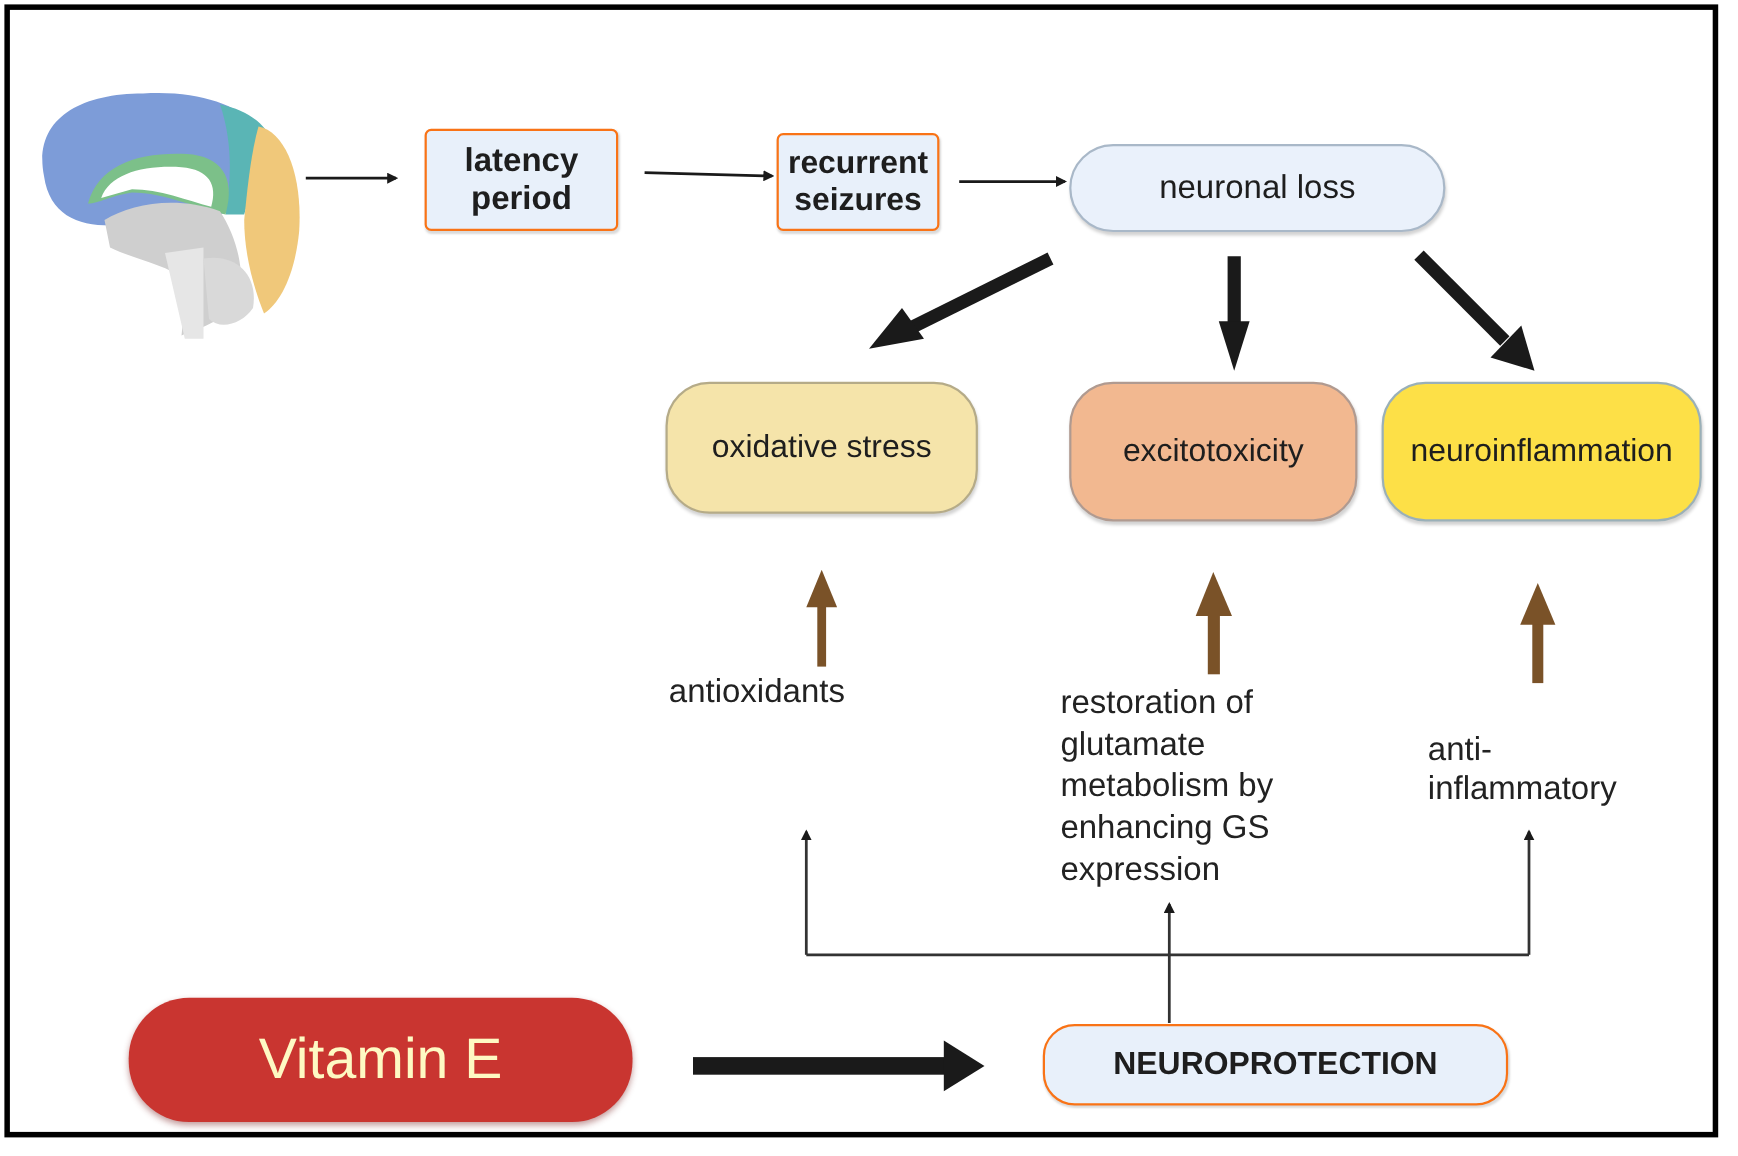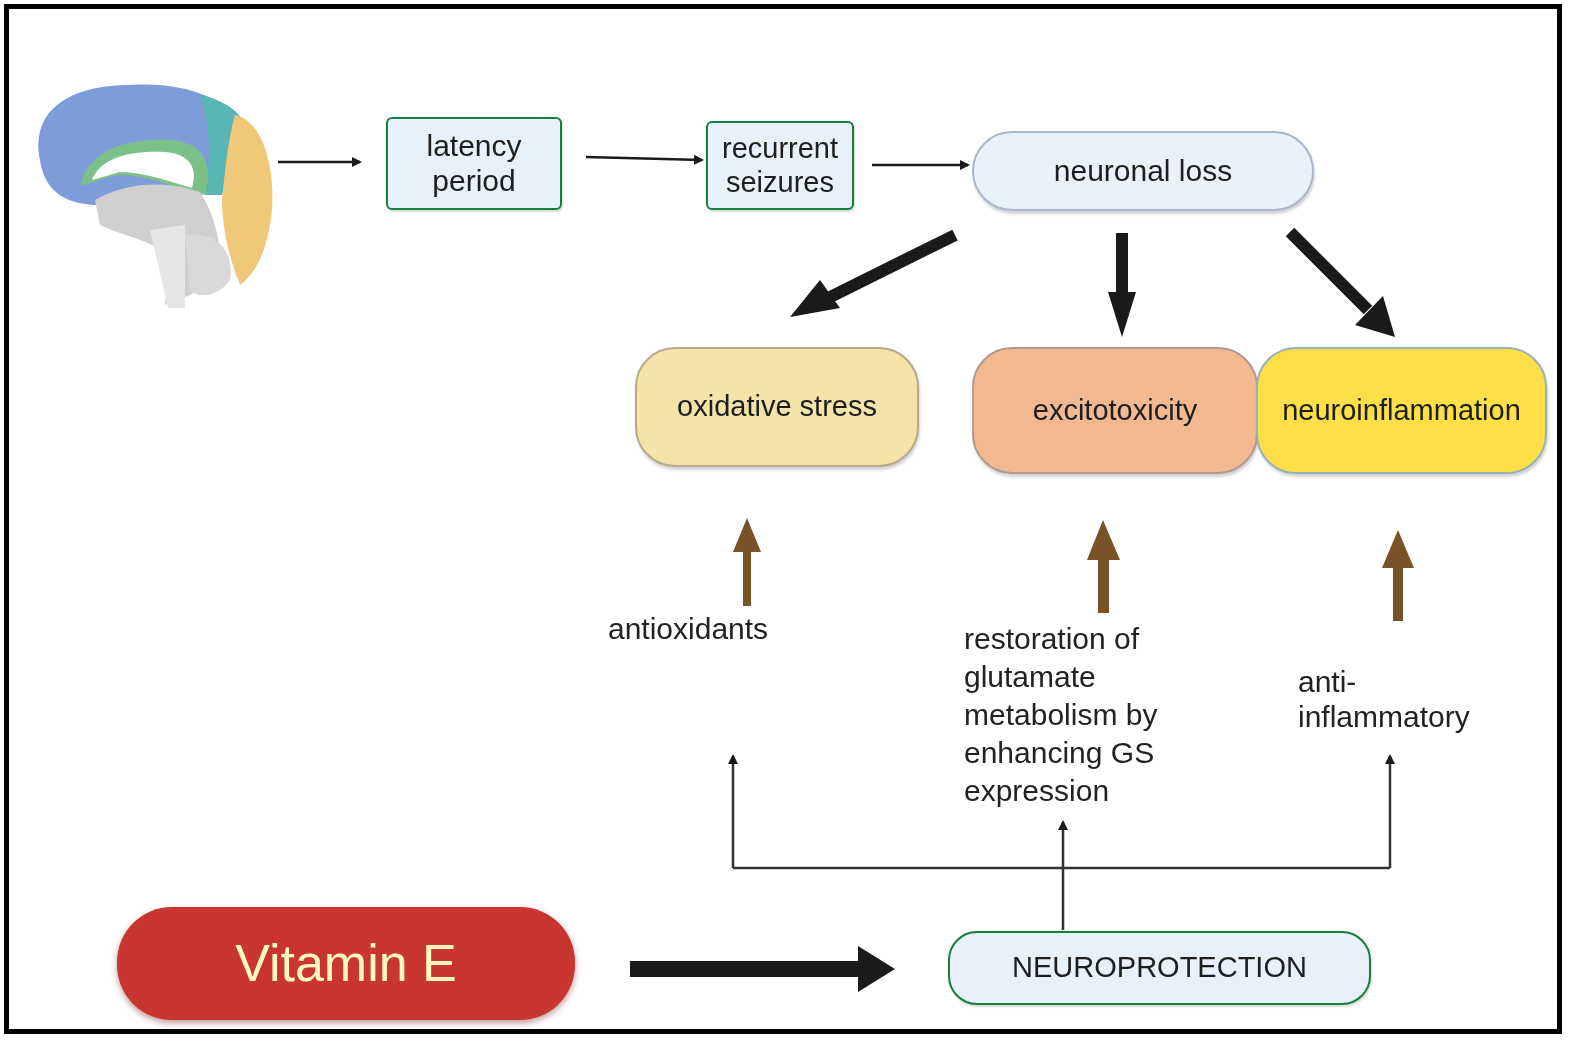--- a/index.html
+++ b/index.html
@@ -3,22 +3,22 @@
 <meta charset="utf-8">
 <style>
   html, body { margin:0; padding:0; background:#ffffff; }
   body { width:1580px; height:1051px; position:relative; overflow:hidden;
          font-family:"Liberation Sans", "DejaVu Sans", sans-serif; color:#1e1e1e; }
   .frame { position:absolute; left:4px; top:4px; width:1558px; height:1030px;
            border:5px solid #000; box-sizing:border-box; background:#fff; }
   svg.wires { position:absolute; left:0; top:0; width:1580px; height:1051px; }
   .node { position:absolute; box-sizing:border-box; display:flex; align-items:center;
           justify-content:center; text-align:center; line-height:1.15; }
-  .box-blue { background:#e8f0fa; border:2px solid #15803d; border-radius:6px;
-              box-shadow:1px 2px 2px rgba(0,0,0,0.15); }
+  .box-blue { background:#e8f0fa; border:2px solid #f97316; border-radius:6px;
+              box-shadow:1px 2px 2px rgba(0,0,0,0.15);font-weight:bold; }
   .pill { border-radius:40px; border:2px solid #a21caf; box-shadow:1px 3px 3px rgba(0,0,0,0.18);text-align:right; }
   .label { position:absolute; font-size:30px; color:#222; line-height:1.25; white-space:pre-line; }
 </style>
 </head>
 <body>
 
 <div class="frame"></div>
 
 <svg class="wires" viewBox="0 0 1580 1051">
   <defs>
@@ -89,24 +89,24 @@
 period</span>
 </div>
 <div class="node box-blue" style="left:706px; top:121px; width:148px; height:89px; font-size:29px;">
   <span style="white-space:pre-line;text-align:center;">recurrent
 seizures</span>
 </div>
 <div class="node pill" style="left:972px; top:131px; width:342px; height:80px; font-size:30px; background:#eaf1fb; border-color:#a9b8c8;">
   <span>neuronal loss</span>
 </div>
 
-<div class="node pill" style="left:605px; top:347px; width:284px; height:120px; font-size:29px; background:#f5e4aa; border-color:#b5ab88;margin-left:30px;">
+<div class="node pill" style="left:605px; top:347px; width:284px; height:120px; font-size:29px; background:#f5e4aa; border-color:#b5ab88;">
   <span>oxidative stress</span>
 </div>
-<div class="node pill" style="left:972px; top:347px; width:286px; height:127px; font-size:29px; background:#f2b890; border-color:#b09a90;">
+<div class="node pill" style="left:972px; top:347px; width:262px; height:127px; font-size:29px; background:#f2b890; border-color:#b09a90;">
   <span>excitotoxicity</span>
 </div>
 <div class="node pill" style="left:1256px; top:347px; width:291px; height:127px; font-size:29px; background:#fde047; border-color:#9ab0b8;">
   <span>neuroinflammation</span>
 </div>
 
 <div class="label" style="left:608px; top:610px;">antioxidants</div>
 <div class="label" style="left:964px; top:620px; line-height:1.27;">restoration of
 glutamate
 metabolism by

